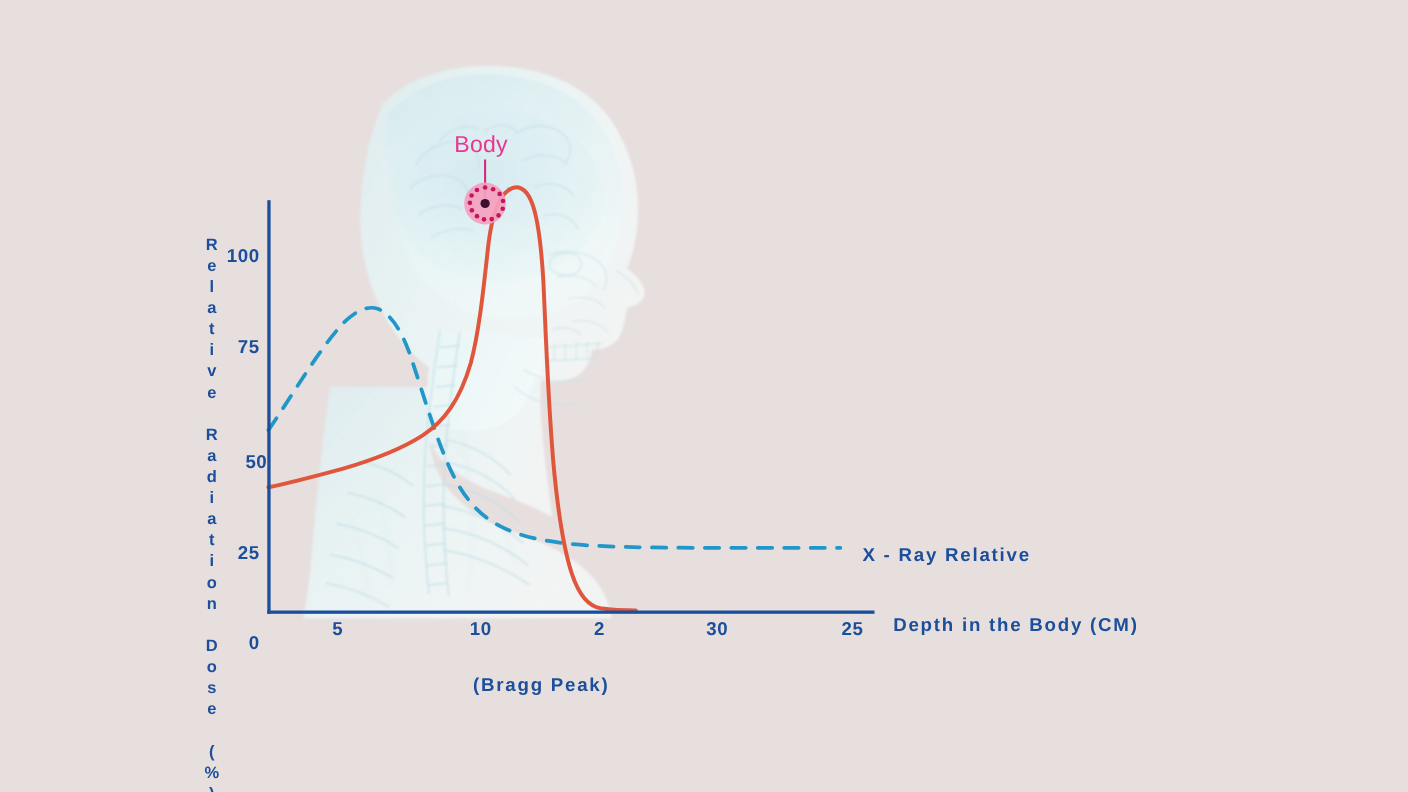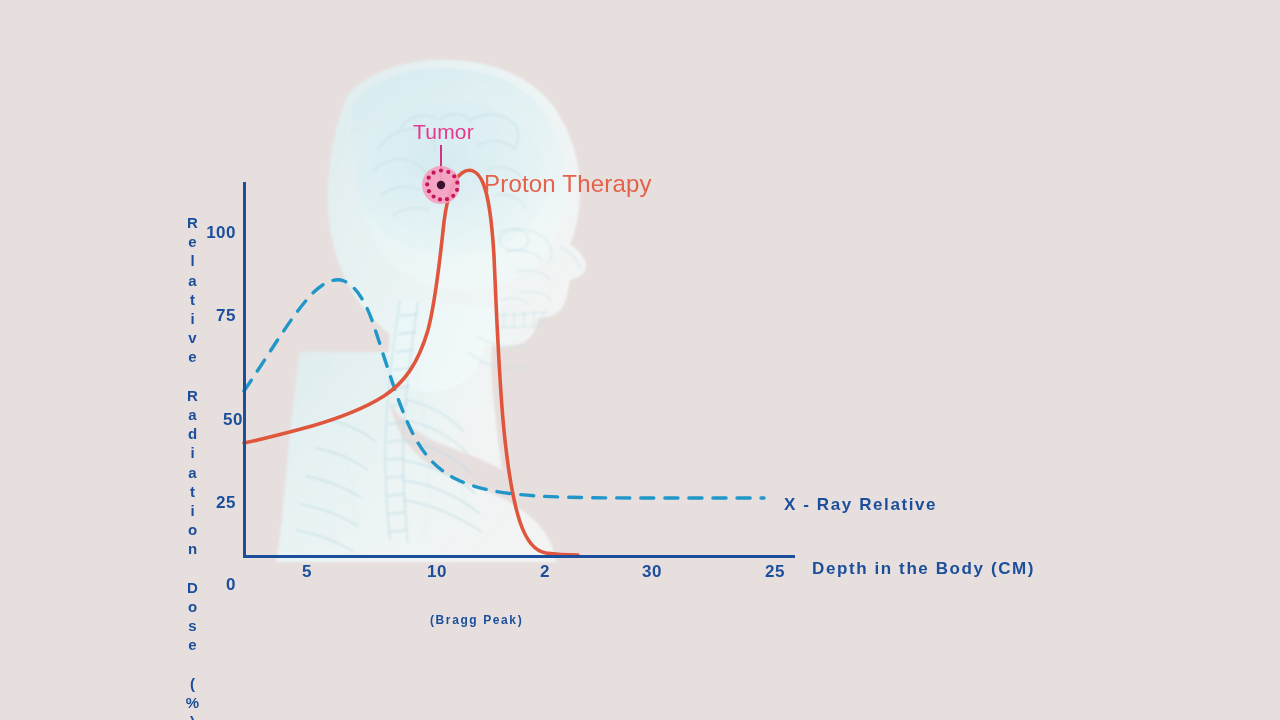--- a/index.html
+++ b/index.html
@@ -102,21 +102,21 @@
     white-space: nowrap;
     text-align: center;
   }
 
   #bragg-peak-note {
     position: absolute;
     left: 430px;
     top: 613px;
     color: #1b4e9b;
     font-weight: bold;
-    font-size: 12px;
+    font-size: 17px;
     letter-spacing: 1.6px;
     white-space: nowrap;
   }
 
   #xray-label {
     position: absolute;
     left: 784px;
     top: 495px;
     color: #1b4e9b;
     font-weight: bold;
@@ -335,17 +335,16 @@
         <circle cx="433.6" cy="196.5" r="2.1"></circle>
         <circle cx="429.0" cy="191.2" r="2.1"></circle>
         <circle cx="427.2" cy="184.4" r="2.1"></circle>
         <circle cx="428.7" cy="177.7" r="2.1"></circle>
         <circle cx="433.6" cy="172.7" r="2.1"></circle>
       </g>
 
       <circle cx="441" cy="185" r="4.2" fill="#3b1030"></circle>
     </svg>
 
-    <div id="tumor-label">Tumor</div>
-    <div id="proton-label">Proton Therapy</div>
+    <div id="tumor-label">Body</div>
   </div>
 
 </div>
 
 </body></html>

